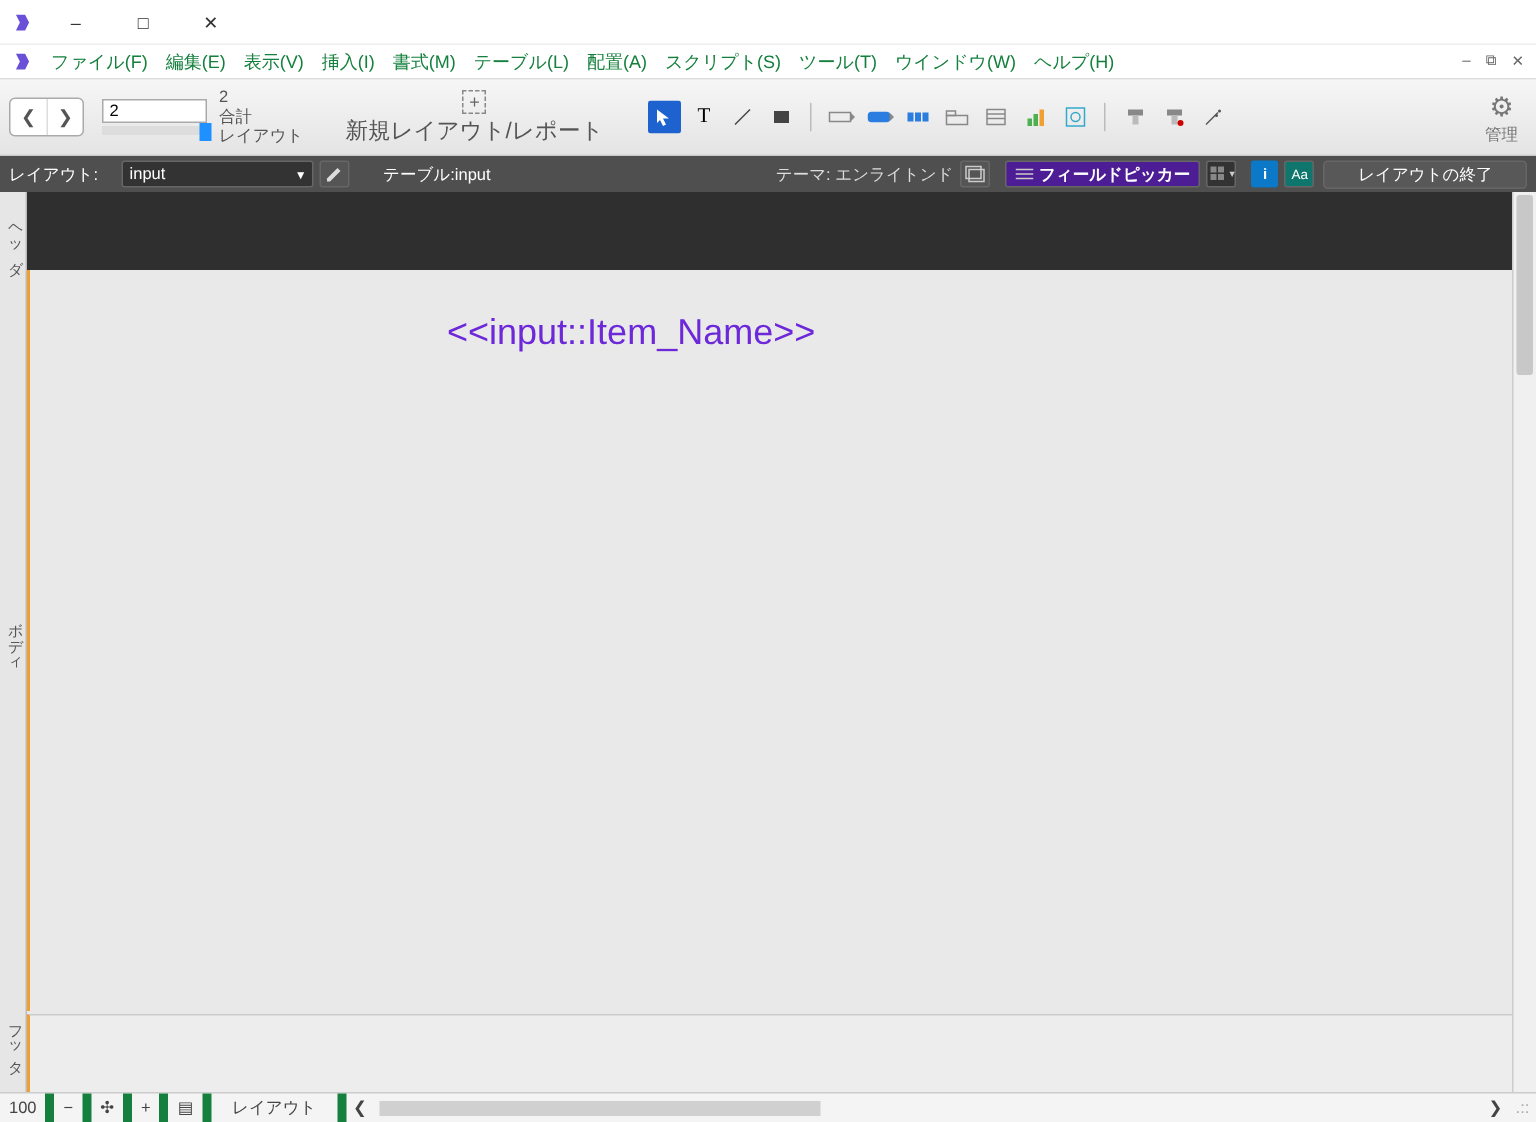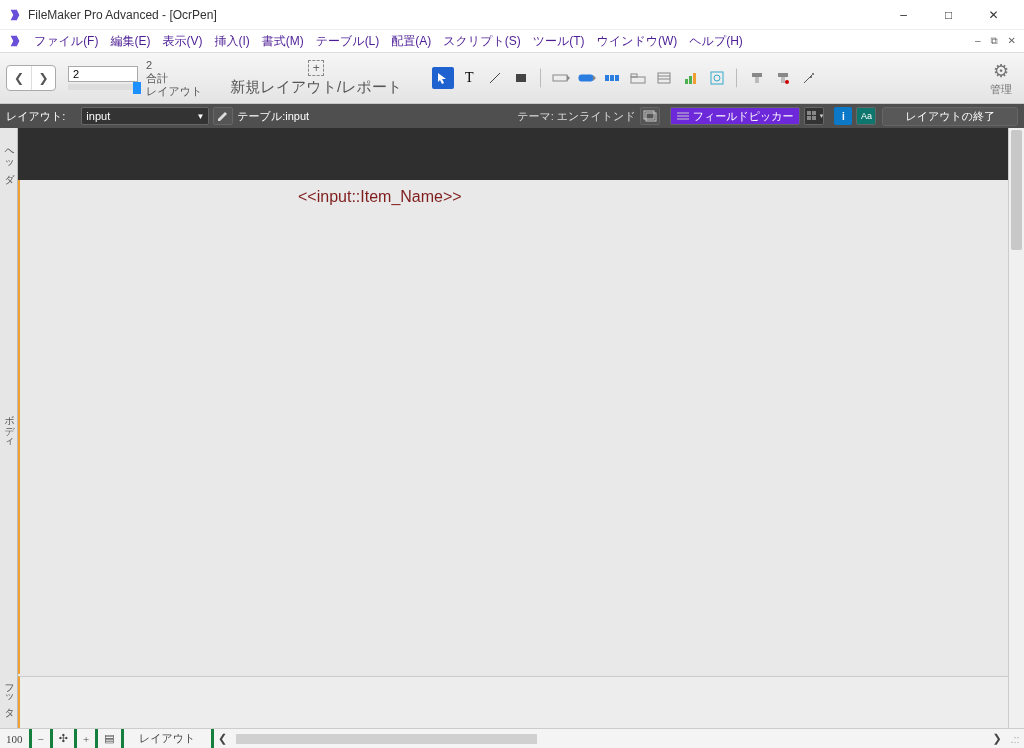--- a/index.html
+++ b/index.html
@@ -8,21 +8,21 @@
 
 .titlebar { height: 30px; display: flex; align-items: center; padding: 0 8px; background: #fff; border-bottom: 1px solid #eee; }
 .titlebar .appicon { width: 14px; height: 14px; margin-right: 6px; }
 .titlebar .title { flex: 1; font-size: 12px; color: #333; }
 .titlebar .winbtns { display: flex; }
 .titlebar .winbtn { width: 45px; height: 29px; display: flex; align-items: center; justify-content: center; color: #333; }
 
 
 .menubar { height: 22px; display: flex; align-items: center; padding: 0 4px; background: #fff; font-size: 12px; position: relative; }
 .menubar .appicon { width: 14px; height: 14px; margin: 0 6px 0 4px; }
-.menubar .menu-item { padding: 2px 6px; color: #4c1d95; }
+.menubar .menu-item { padding: 2px 6px; color: #15803d; }
 .menubar .docctrls { position: absolute; right: 8px; display: flex; gap: 10px; }
 .menubar .docctrls span { font-size: 10px; color: #666; }
 
 
 .toolbar { height: 52px; background: linear-gradient(#f6f6f6, #e4e4e4); border-top: 1px solid #ddd; border-bottom: 1px solid #c8c8c8; display: flex; align-items: center; padding: 0 6px; }
 .navgroup { display: flex; border: 1px solid #aaa; border-radius: 4px; background: #fff; }
 .navbtn { width: 24px; height: 24px; display: flex; align-items: center; justify-content: center; color: #555; }
 .navbtn + .navbtn { border-left: 1px solid #ddd; }
 .recordbox { margin-left: 12px; display: flex; flex-direction: column; align-items: flex-start; }
 .recordbox input { width: 70px; height: 16px; border: 1px solid #aaa; font-size: 11px; padding: 0 4px; }
@@ -38,58 +38,57 @@
 .tb.sep { border-left: 1px solid #bbb; height: 20px; width: 1px; margin: 0 4px; }
 .gear { margin-left: auto; text-align: center; color: #777; margin-right: 6px; }
 .gear .lbl { font-size: 11px; }
 
 
 .layoutbar { height: 24px; background: #4f4f4f; color: #fff; display: flex; align-items: center; padding: 0 6px; font-size: 11px; }
 .layoutbar .lbl { margin-right: 16px; }
 .layoutbar .combo { background: #333; border: 1px solid #666; height: 18px; width: 128px; padding: 0 4px; display: flex; align-items: center; justify-content: space-between; border-radius: 2px; }
 .layoutbar .combo .arr { font-size: 8px; }
 .layoutbar .iconbtn { width: 20px; height: 18px; background: #555; border: 1px solid #666; margin: 0 4px; display: flex; align-items: center; justify-content: center; border-radius: 2px; }
-.layoutbar .table { margin-left: 0; }
+.layoutbar .table { margin-left: 18px; }
 .layoutbar .spacer { flex: 1; }
 .layoutbar .theme { color: #ddd; }
-.layoutbar .pill { height: 18px; border: 1px solid #666; background: #6d28d9; border-radius: 2px; margin-left: 6px; padding: 0 6px; display: flex; align-items: center; gap: 4px; }
+.layoutbar .pill { height: 18px; border: 1px solid #666; background: #4c1d95; border-radius: 2px; margin-left: 6px; padding: 0 6px; display: flex; align-items: center; gap: 4px; font-weight: bold; }
 .layoutbar .endbtn { background: #585858; border: 1px solid #666; border-radius: 3px; padding: 1px 22px; margin-left: 6px; }
 .layoutbar .info { background: #0b78c8; width: 18px; height: 18px; border-radius: 2px; display: flex; align-items: center; justify-content: center; margin-left: 6px; font-weight: bold; font-size: 10px; }
 .layoutbar .aa { background: #0f766e; border: 1px solid #666; width: 20px; height: 18px; border-radius: 2px; display: flex; align-items: center; justify-content: center; margin-left: 4px; font-size: 9px; }
 
 
 .canvaswrap { position: relative; height: 608px; display: flex; }
 .partstrip { width: 18px; background: #e6e6e6; border-right: 1px solid #bbb; position: relative; }
 .partlabel { writing-mode: vertical-rl; font-size: 10px; color: #555; position: absolute; left: 2px; }
 .scrollv { width: 16px; background: #f0f0f0; border-left: 1px solid #ccc; position: relative; }
 .scrollv .thumbv { position: absolute; top: 2px; left: 2px; right: 2px; height: 120px; background: #c8c8c8; border-radius: 2px; }
 .canvas { flex: 1; position: relative; background: #e8e8e8; overflow: hidden; }
 .header-region { position: absolute; left: 0; right: 0; top: 0; height: 52px; background: #2f2f2f; }
 .body-region { position: absolute; left: 0; right: 0; top: 52px; bottom: 62px; background: #e9e9e9; border-left: 2px solid #f0a030; }
 .footer-region { position: absolute; left: 0; right: 0; bottom: 0; height: 60px; background: #ededed; border-top: 1px solid #ccc; border-left: 2px solid #f0a030; }
 .fieldbox { position: absolute; left: 24px; top: 70px; width: 240px; height: 22px; border: 1px solid #888; background: #fff; font-size: 10px; color: #444; padding: 1px 4px; }
 .fieldbox .underline { position: absolute; left: 4px; right: 4px; bottom: 3px; height: 1px; background: #888; }
 .fieldbox .handle { position: absolute; right: -6px; top: 6px; width: 10px; height: 10px; }
-.mergef { position: absolute; left: 280px; top: 60px; font-size: 16px; color: #7f1d1d; }
+.mergef { position: absolute; left: 280px; top: 80px; font-size: 24px; color: #6d28d9; }
 
 
 .statusbar { position: absolute; bottom: 0; left: 0; right: 0; height: 20px; background: #f4f4f4; border-top: 1px solid #ccc; display: flex; align-items: center; font-size: 11px; color: #444; }
-.statusbar .cell { padding: 0 6px; border-right: 3px solid #15803d; height: 100%; display: flex; align-items: center; font-family: Liberation Serif, serif; }
+.statusbar .cell { padding: 0 6px; border-right: 6px solid #15803d; height: 100%; display: flex; align-items: center; }
 .statusbar .scroll-h { flex: 1; margin-left: 4px; height: 14px; position: relative; }
 .statusbar .scroll-h .thumbh { position: absolute; left: 0; width: 40%; top: 2px; bottom: 2px; background: #d0d0d0; }
 .statusbar .chev { width: 18px; text-align: center; }
 </style>
 </head>
 <body>
 
 <div class="titlebar">
   <svg class="appicon" viewBox="0 0 16 16">
       <path d="M3 2 L10 2 L13 8 L10 14 L3 14 L6 8 Z" fill="#6a4fd8"></path>
     </svg>
-  <div class="title">FileMaker Pro Advanced - [OcrPen]</div>
   <div class="winbtns">
     <div class="winbtn">–</div>
     <div class="winbtn">□</div>
     <div class="winbtn">✕</div>
   </div>
 </div>
 
 <div class="menubar">
   <svg class="appicon" viewBox="0 0 16 16">
       <path d="M3 2 L10 2 L13 8 L10 14 L3 14 L6 8 Z" fill="#6a4fd8"></path>

